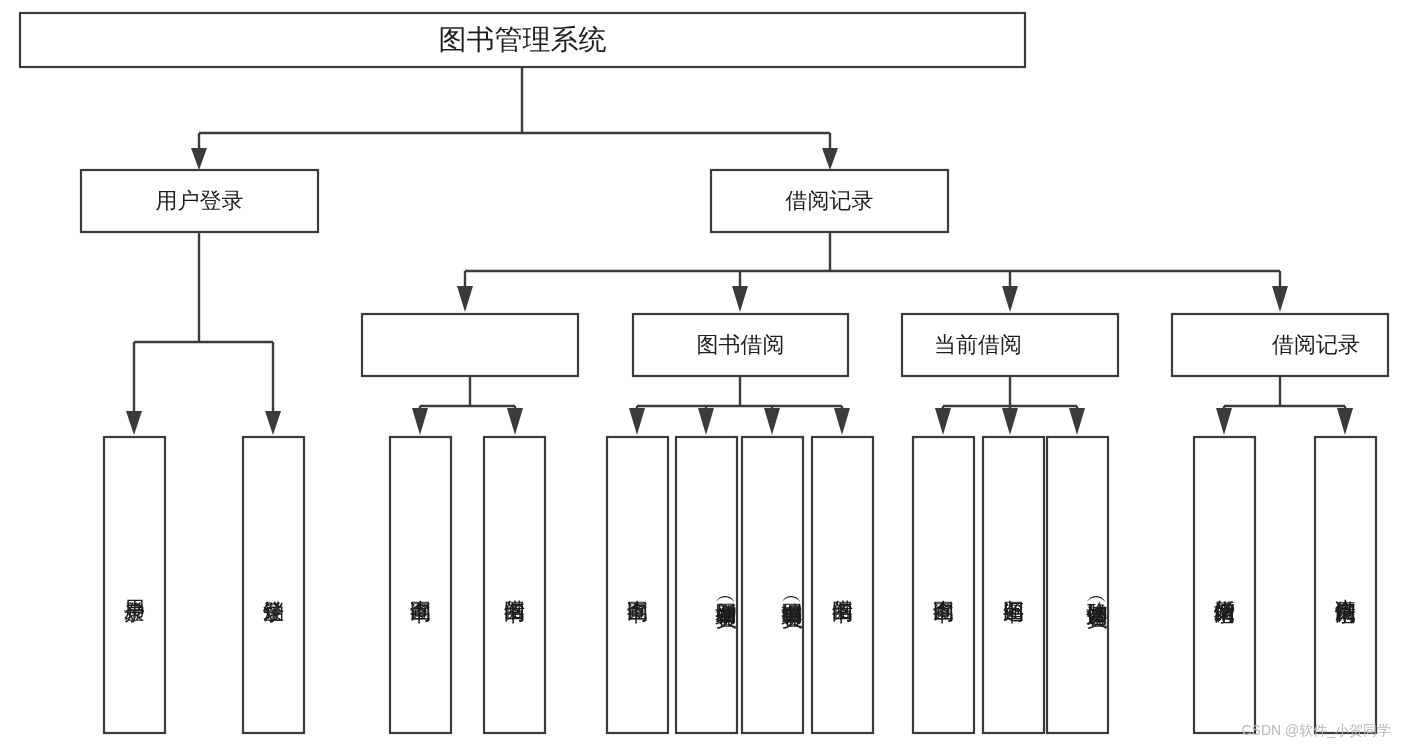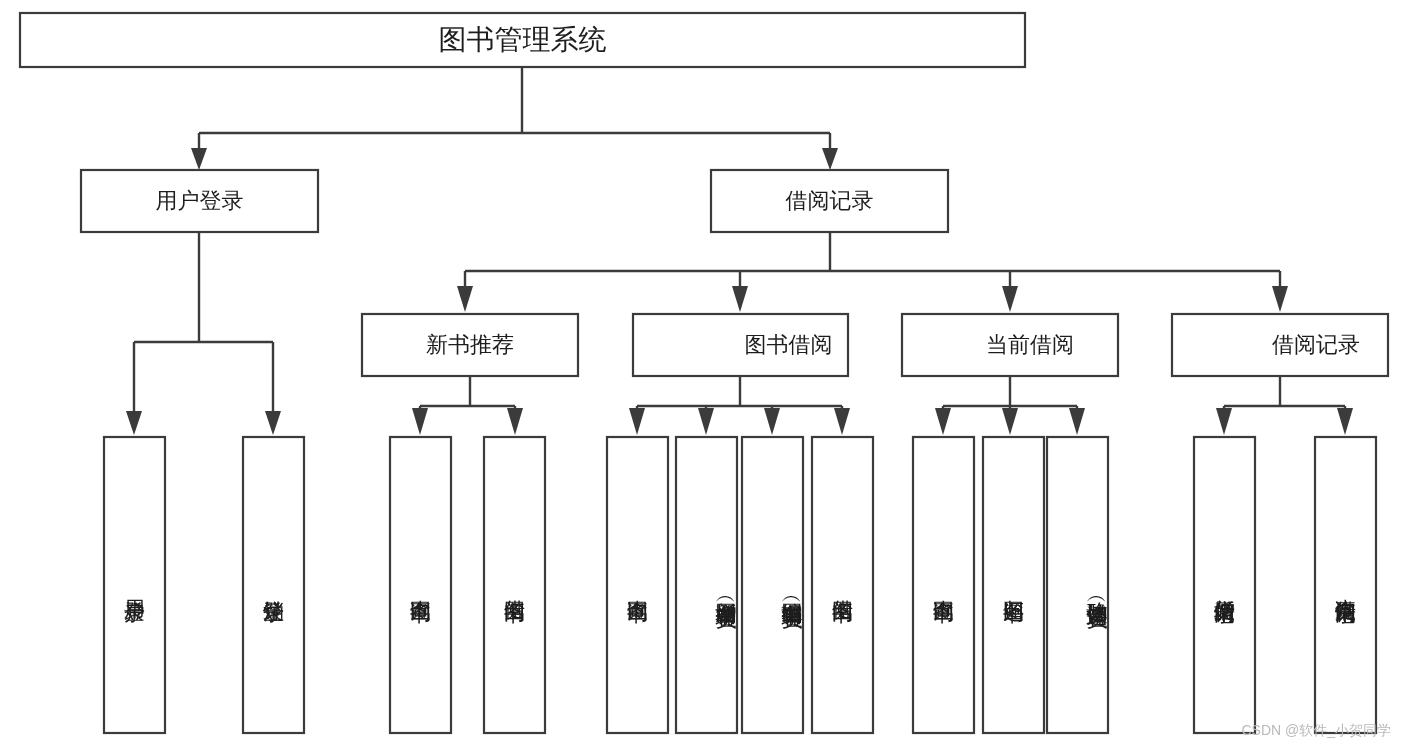--- a/index.html
+++ b/index.html
@@ -181,23 +181,22 @@
       <rect class="node-box" x="1194" y="437" width="61" height="296"></rect>
       <rect class="node-box" x="1315" y="437" width="61" height="296"></rect>
     </g>
   </svg>
 
   <div class="hlabel-wrap title-label" style="left:20px; top:13px; width:1005px; height:54px;">图书管理系统</div>
 
   <div class="hlabel-wrap" style="left:81px; top:170px; width:237px; height:62px;">用户登录</div>
   <div class="hlabel-wrap" style="left:711px; top:170px; width:237px; height:62px;">借阅记录</div>
 
-  <div class="hlabel-wrap" style="left:362px; top:314px; width:216px; height:62px;">新书推荐</div>
-  <div class="hlabel-wrap" style="left:633px; top:314px; width:215px; height:62px;margin-left:48px;">图书借阅</div>
-  <div class="hlabel-wrap" style="left:918px; top:314px; width:224px; height:62px;">当前借阅</div>
+  <div class="hlabel-wrap" style="left:633px; top:314px; width:215px; height:62px;">图书借阅</div>
+  <div class="hlabel-wrap" style="left:866px; top:314px; width:224px; height:62px;">当前借阅</div>
   <div class="hlabel-wrap" style="left:1172px; top:314px; width:240px; height:62px;margin-left:24px;">借阅记录</div>
 
   <div class="vlabel-wrap" style="left:104px; top:437px; width:61px; height:296px;">用户登录</div>
   <div class="vlabel-wrap" style="left:243px; top:437px; width:61px; height:296px;">注销登录</div>
 
   <div class="vlabel-wrap" style="left:390px; top:437px; width:61px; height:296px;">查询图书</div>
   <div class="vlabel-wrap" style="left:484px; top:437px; width:61px; height:296px;">借阅图书</div>
 
   <div class="vlabel-wrap" style="left:607px; top:437px; width:61px; height:296px;">查询图书</div>
   <div class="vlabel-wrap" style="left:676px; top:437px; width:61px; height:296px; align-items:flex-start; padding-top:8px; box-sizing:border-box;">新增图书（管理员）</div>

